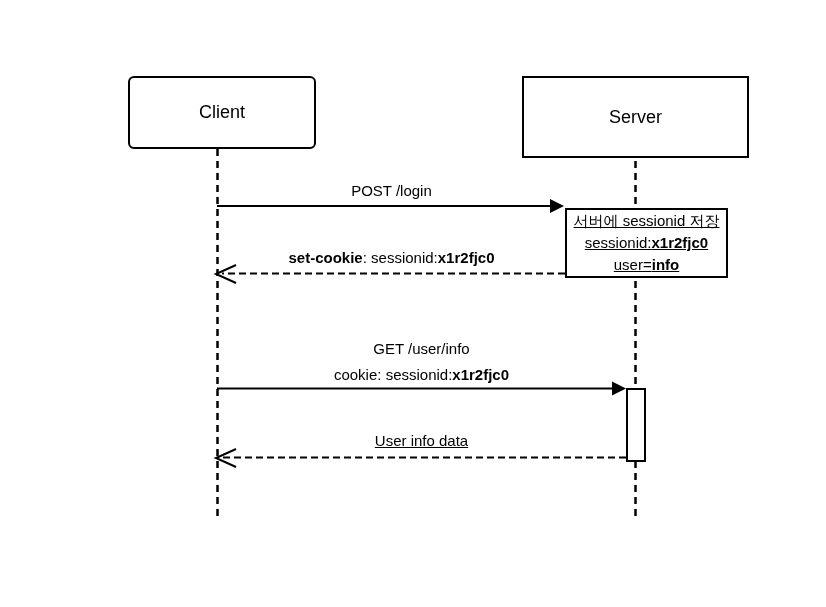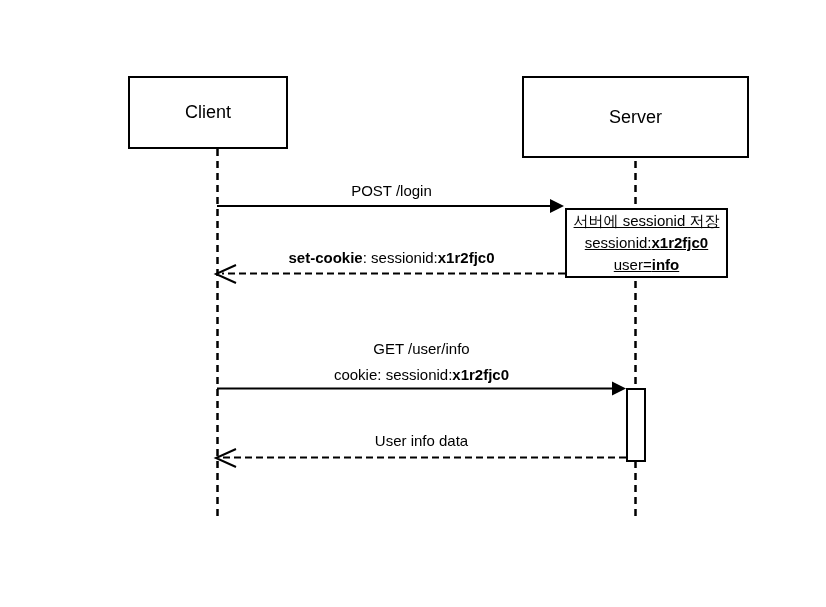--- a/index.html
+++ b/index.html
@@ -13,21 +13,21 @@
     overflow: hidden;
   }
   .actor-box {
     position: absolute;
     border: 2px solid var(--line);
     background: var(--bg);
     display: flex; align-items: center; justify-content: center;
     font-size: 18px;
     z-index: 3;
   }
-  .actor-client { left: 128px; top: 76px; width: 160px; height: 73px; }
+  .actor-client { left: 128px; top: 76px; width: 188px; height: 73px; border-radius: 6px; }
   .actor-server { left: 522px; top: 76px; width: 227px; height: 82px; }
   .overlay-svg { position: absolute; left: 0; top: 0; z-index: 1; color: var(--line); }
   .msg-label {
     position: absolute;
     text-align: center;
     font-size: 15px;
     line-height: 20px;
     white-space: nowrap;
     z-index: 4;
   }
@@ -90,21 +90,21 @@
 
   <div class="msg-label" style="left:218px; top:248px; width:347px;">
     <span class="b">set-cookie</span><span>: sessionid:</span><span class="b">x1r2fjc0</span>
   </div>
 
   <div class="msg-label msg-two-line" style="left:217px; top:336px; width:409px;text-align:center;">
     <div><span>GET /user/info</span></div>
     <div><span>cookie: sessionid:</span><span class="b">x1r2fjc0</span></div>
   </div>
 
-  <div class="msg-label" style="left:217px; top:431px; width:409px;">
+  <div class="msg-label" style="left:217px; top:431px; width:409px;text-decoration:underline;">
     <span>User info data</span>
   </div>
 
   <div class="note-box">
     <div><span>서버에 sessionid 저장</span></div>
     <div><span>sessionid:</span><span class="b">x1r2fjc0</span></div>
     <div><span>user=</span><span class="b">info</span></div>
   </div>
 
   <div class="activation-bar"></div>

